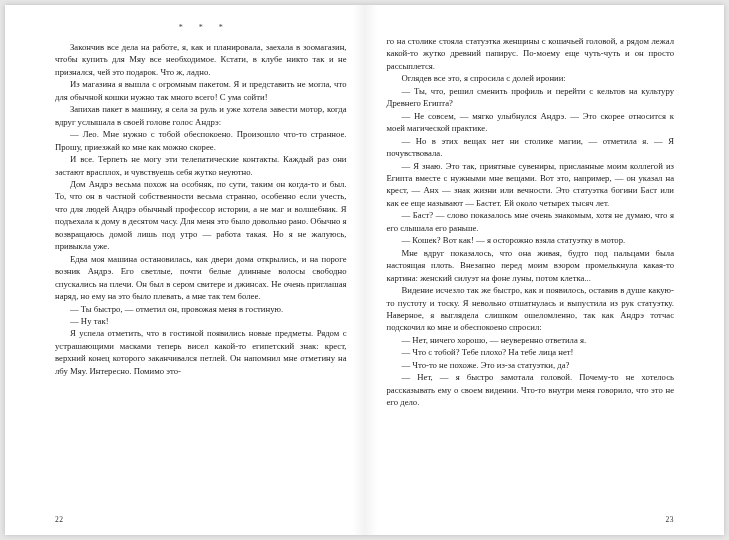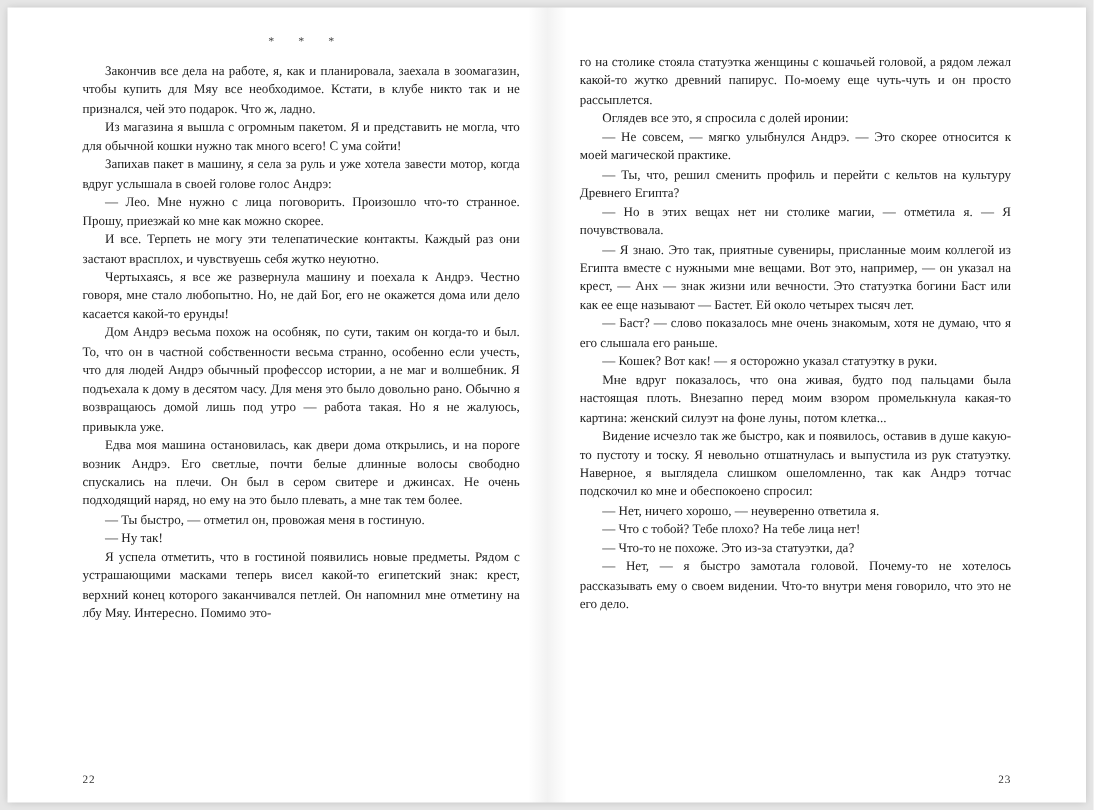--- a/index.html
+++ b/index.html
@@ -66,42 +66,41 @@
 <body>
 
 <div class="spread">
 
   <div class="page left">
     <div class="separator">* * *</div>
     <div class="text">
         <p>Закончив все дела на работе, я, как и планировала, заехала в зоомагазин, чтобы купить для Мяу все необходимое. Кстати, в клубе никто так и не признался, чей это подарок. Что ж, ладно.</p>
         <p>Из магазина я вышла с огромным пакетом. Я и представить не могла, что для обычной кошки нужно так много всего! С ума сойти!</p>
         <p>Запихав пакет в машину, я села за руль и уже хотела завести мотор, когда вдруг услышала в своей голове голос Андрэ:</p>
-        <p>— Лео. Мне нужно с лица поговорить. Произошло что-то странное. Прошу, приезжай ко мне как можно скорее.</p>
+        <p>— Лео. Мне нужно с тобой обеспокоено. Произошло что-то странное. Прошу, приезжай ко мне как можно скорее.</p>
         <p>И все. Терпеть не могу эти телепатические контакты. Каждый раз они застают врасплох, и чувствуешь себя жутко неуютно.</p>
-        <p>Чертыхаясь, я все же развернула машину и поехала к Андрэ. Честно говоря, мне стало любопытно. Но, не дай Бог, его не окажется дома или дело касается какой-то ерунды!</p>
         <p>Дом Андрэ весьма похож на особняк, по сути, таким он когда-то и был. То, что он в частной собственности весьма странно, особенно если учесть, что для людей Андрэ обычный профессор истории, а не маг и волшебник. Я подъехала к дому в десятом часу. Для меня это было довольно рано. Обычно я возвращаюсь домой лишь под утро — работа такая. Но я не жалуюсь, привыкла уже.</p>
-        <p>Едва моя машина остановилась, как двери дома открылись, и на пороге возник Андрэ. Его светлые, почти белые длинные волосы свободно спускались на плечи. Он был в сером свитере и джинсах. Не очень подходящий наряд, но ему на это было плевать, а мне так тем более.</p>
+        <p>Едва моя машина остановилась, как двери дома открылись, и на пороге возник Андрэ. Его светлые, почти белые длинные волосы свободно спускались на плечи. Он был в сером свитере и джинсах. Не очень приглашая наряд, но ему на это было плевать, а мне так тем более.</p>
         <p>— Ты быстро, — отметил он, провожая меня в гостиную.</p>
         <p>— Ну так!</p>
         <p>Я успела отметить, что в гостиной появились новые предметы. Рядом с устрашающими масками теперь висел какой-то египетский знак: крест, верхний конец которого заканчивался петлей. Он напомнил мне отметину на лбу Мяу. Интересно. Помимо это-</p>
       </div>
     <div class="page-number">22</div>
   </div>
 
   <div class="page right">
     <div class="text">
         <p class="no-indent">го на столике стояла статуэтка женщины с кошачьей головой, а рядом лежал какой-то жутко древний папирус. По-моему еще чуть-чуть и он просто рассыплется.</p>
         <p>Оглядев все это, я спросила с долей иронии:</p>
+        <p>— Ты, что, решил сменить профиль и перейти с кельтов на культуру Древнего Египта?</p>
         <p>— Не совсем, — мягко улыбнулся Андрэ. — Это скорее относится к моей магической практике.</p>
-        <p>— Ты, что, решил сменить профиль и перейти с кельтов на культуру Древнего Египта?</p>
         <p>— Но в этих вещах нет ни столике магии, — отметила я. — Я почувствовала.</p>
         <p>— Я знаю. Это так, приятные сувениры, присланные моим коллегой из Египта вместе с нужными мне вещами. Вот это, например, — он указал на крест, — Анх — знак жизни или вечности. Это статуэтка богини Баст или как ее еще называют — Бастет. Ей около четырех тысяч лет.</p>
         <p>— Баст? — слово показалось мне очень знакомым, хотя не думаю, что я его слышала его раньше.</p>
-        <p>— Кошек? Вот как! — я осторожно указал статуэтку в руки.</p>
+        <p>— Кошек? Вот как! — я осторожно взяла статуэтку в мотор.</p>
         <p>Мне вдруг показалось, что она живая, будто под пальцами была настоящая плоть. Внезапно перед моим взором промелькнула какая-то картина: женский силуэт на фоне луны, потом клетка...</p>
         <p>Видение исчезло так же быстро, как и появилось, оставив в душе какую-то пустоту и тоску. Я невольно отшатнулась и выпустила из рук статуэтку. Наверное, я выглядела слишком ошеломленно, так как Андрэ тотчас подскочил ко мне и обеспокоено спросил:</p>
         <p>— Нет, ничего хорошо, — неуверенно ответила я.</p>
         <p>— Что с тобой? Тебе плохо? На тебе лица нет!</p>
         <p>— Что-то не похоже. Это из-за статуэтки, да?</p>
         <p>— Нет, — я быстро замотала головой. Почему-то не хотелось рассказывать ему о своем видении. Что-то внутри меня говорило, что это не его дело.</p>
       </div>
     <div class="page-number">23</div>
   </div>
 

